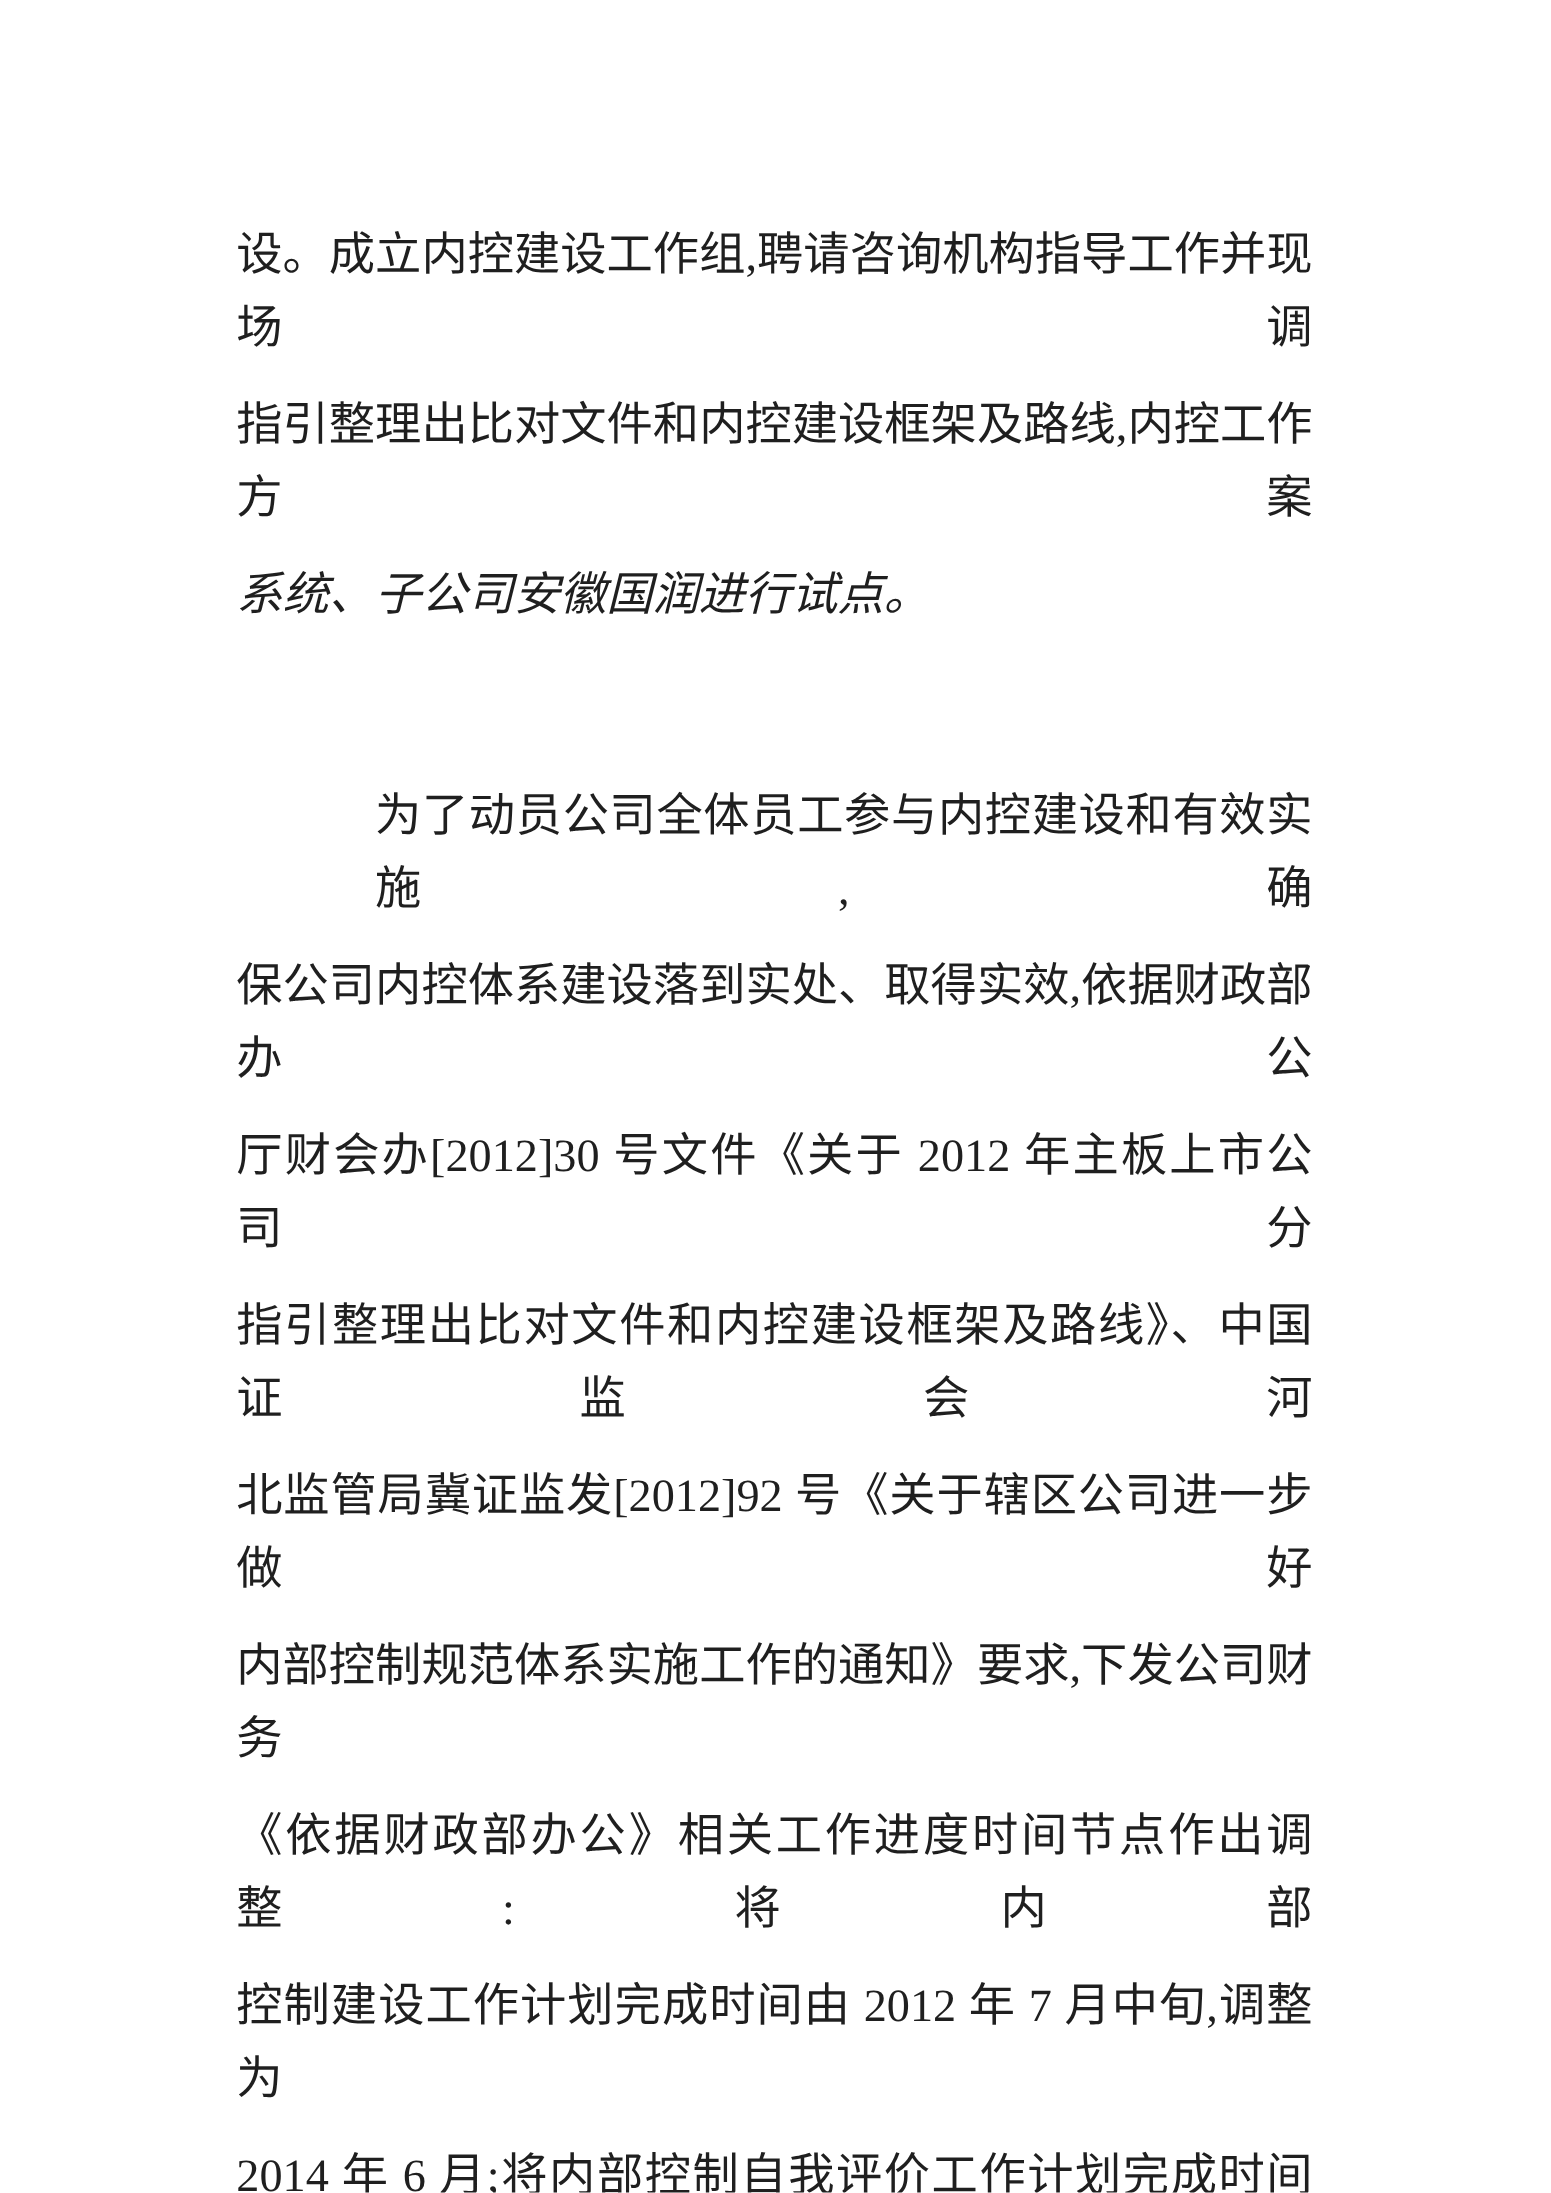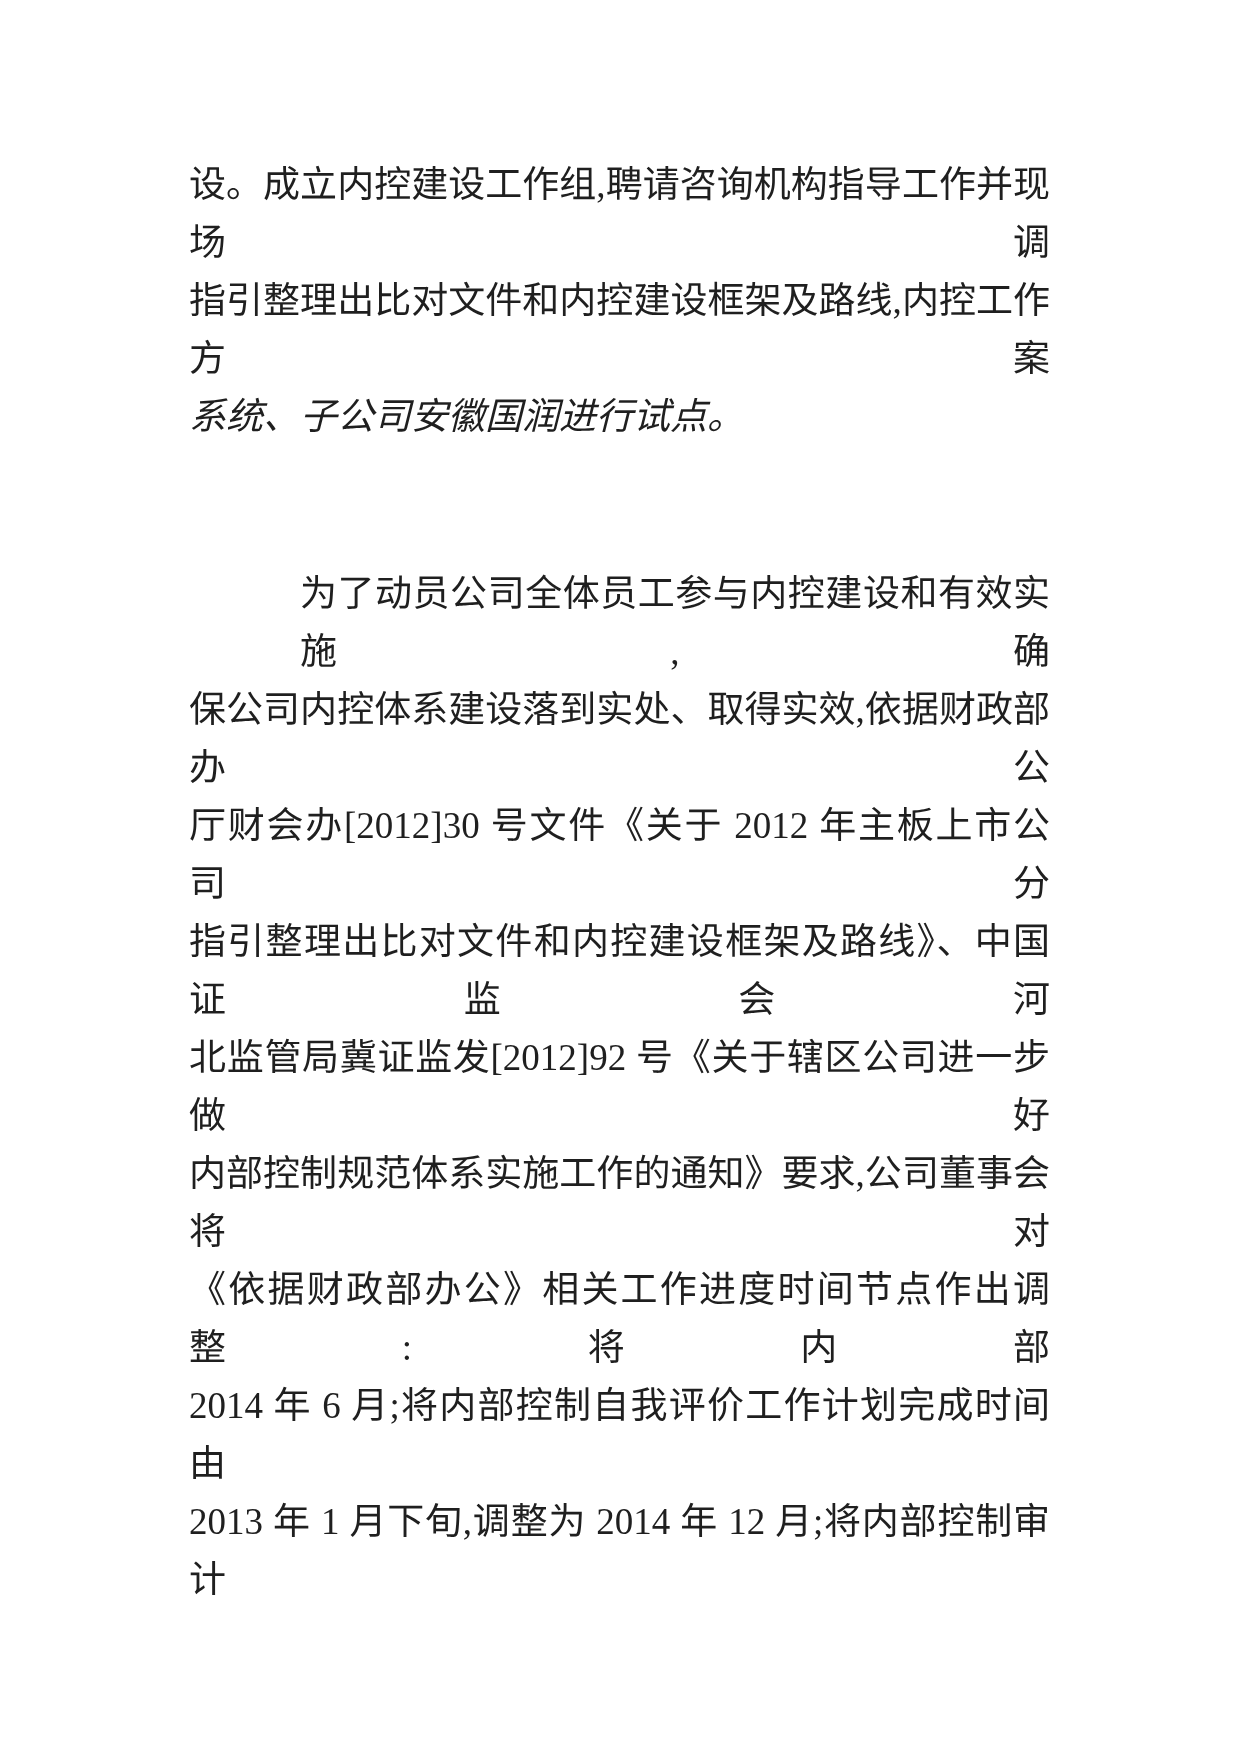--- a/index.html
+++ b/index.html
@@ -35,20 +35,21 @@
   }
   .para + .para {
     margin-top: 119px;
   }
   .line {
     text-align: justify;
     text-align-last: justify;
     -moz-text-align-last: justify;
     text-justify: inter-character;
     overflow: hidden;
+    margin-top: 20px;
   }
   .line.last {
     text-align-last: left;
     font-style: italic;
     -moz-text-align-last: left;
   }
   .para.indent .line.first {
     padding-left: 111px;
     font-family: Liberation Serif, serif;
   }
@@ -62,19 +63,20 @@
         <div class="line first">设。成立内控建设工作组,聘请咨询机构指导工作并现场调</div>
         <div class="line">指引整理出比对文件和内控建设框架及路线,内控工作方案</div>
         <div class="line last">系统、子公司安徽国润进行试点。</div>
       </div>
       <div class="para indent">
         <div class="line first">为了动员公司全体员工参与内控建设和有效实施,确</div>
         <div class="line">保公司内控体系建设落到实处、取得实效,依据财政部办公</div>
         <div class="line">厅财会办[2012]30 号文件《关于 2012 年主板上市公司分</div>
         <div class="line">指引整理出比对文件和内控建设框架及路线》、中国证监会河</div>
         <div class="line">北监管局冀证监发[2012]92 号《关于辖区公司进一步做好</div>
-        <div class="line">内部控制规范体系实施工作的通知》要求,公司董事会将对</div>
+        <div class="line">内部控制规范体系实施工作的通知》要求,下发公司财务</div>
         <div class="line">《依据财政部办公》相关工作进度时间节点作出调整:将内部</div>
+        <div class="line">控制建设工作计划完成时间由 2012 年 7 月中旬,调整为</div>
         <div class="line">2014 年 6 月;将内部控制自我评价工作计划完成时间由</div>
         <div class="line">2013 年 1 月下旬,调整为 2014 年 12 月;将内部控制审计</div>
       </div>
     </div>
 </div>
 
 </body></html>

